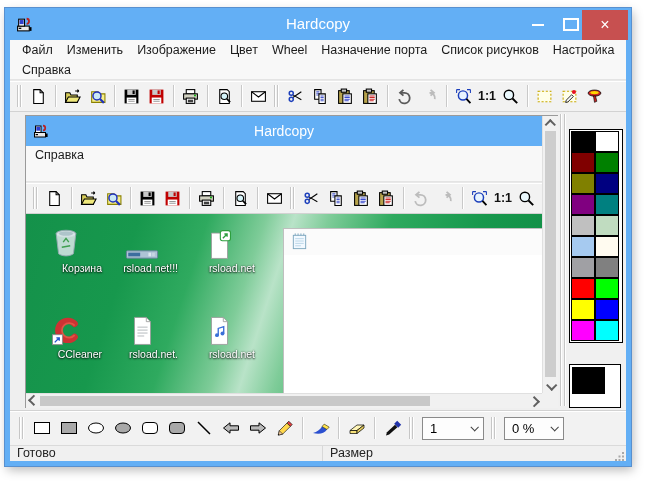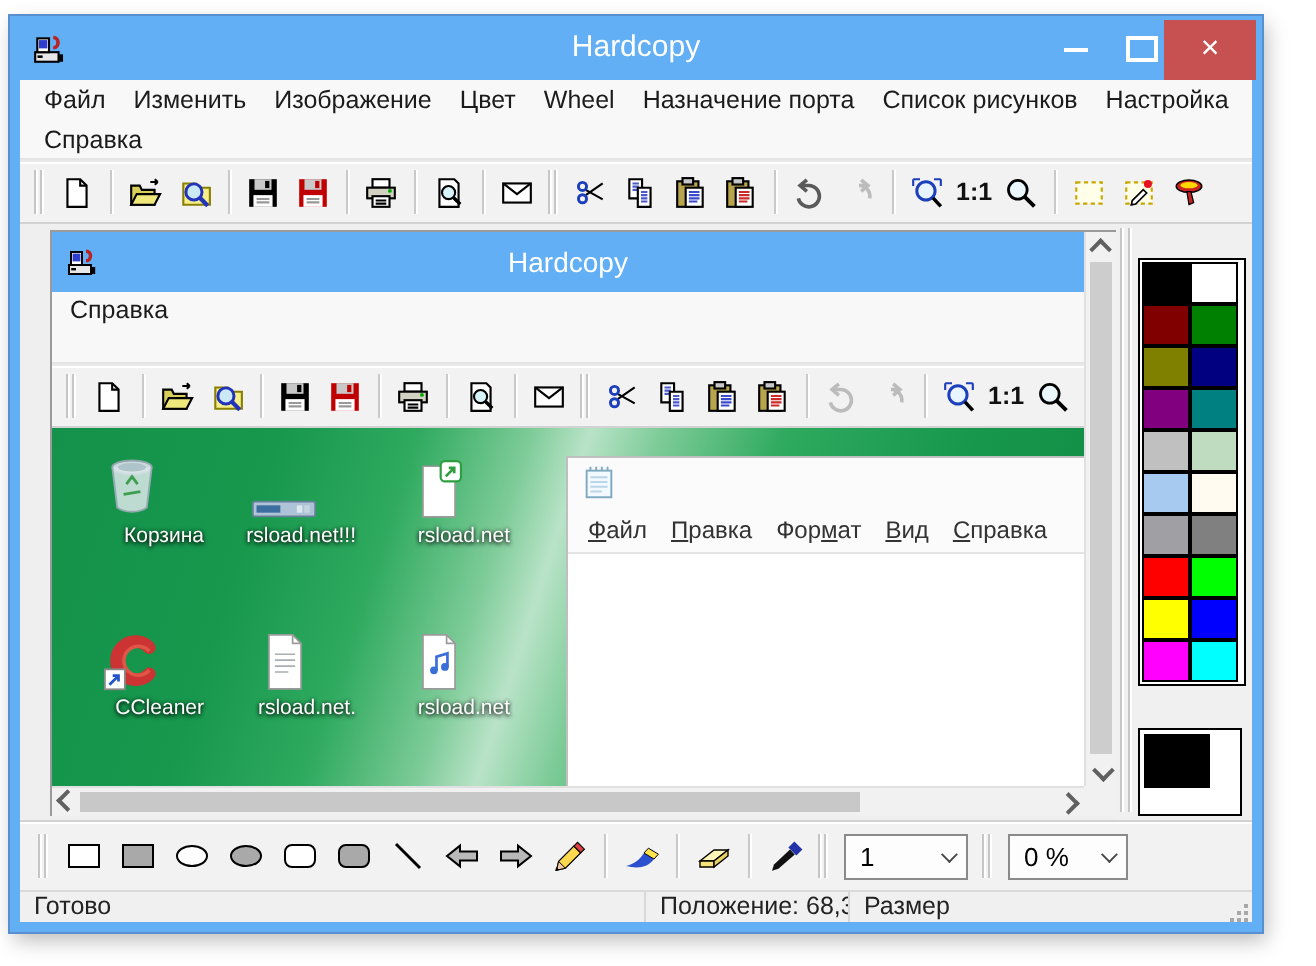--- a/index.html
+++ b/index.html
@@ -519,21 +519,20 @@
                 </div>
               </div>
             <div class="notepad">
               <div class="np-title">
                 <span class="np-icon"><svg viewBox="0 0 20 20">
                       <rect x="3.5" y="3.5" width="13" height="14" fill="#F2F9FF" stroke="#7FA8C0"></rect>
                       <path d="M5.5 3.5v-2M8.5 3.5v-2M11.5 3.5v-2M14.5 3.5v-2" stroke="#7FA8C0"></path>
                       <path d="M5.5 7h9M5.5 9.5h9M5.5 12h9M5.5 14.5h6" stroke="#B9D6E8"></path>
                     </svg></span>
               </div>
-              <div class="np-menu"><span class="np-item"><u>Ф</u>айл</span><span class="np-item"><u>П</u>равка</span><span class="np-item">Фор<u>м</u>ат</span><span class="np-item"><u>В</u>ид</span><span class="np-item"><u>С</u>правка</span></div>
               <div class="np-body"></div>
             </div>
           </div>
 
           <div class="c-vscroll">
             <span class="sb-arrow" style="top:0;left:0;">
                 <i class="chv up"></i>
               </span>
             <span class="vthumb"></span>
             <span class="sb-arrow" style="bottom:0;left:0;">
@@ -679,21 +678,20 @@
         <div class="combo" style="width:60px;">
           <span class="combo-val">0 %</span>
           <span class="combo-btn">
               <i class="chv down"></i>
             </span>
         </div>
       </div>
 
       <div class="statusbar">
         <span class="sb-panel sb-1">Готово</span>
-        <span class="sb-panel sb-2">Положение: 68,3</span>
         <span class="sb-panel sb-4">
           <span>Размер</span>
           <span class="sizegrip"><svg width="10" height="10" viewBox="0 0 10 10">
                 <rect x="7" y="1" width="2" height="2" fill="#A8A8A8"></rect>
                 <rect x="7" y="4.5" width="2" height="2" fill="#A8A8A8"></rect>
                 <rect x="3.5" y="4.5" width="2" height="2" fill="#A8A8A8"></rect>
                 <rect x="7" y="8" width="2" height="2" fill="#A8A8A8"></rect>
                 <rect x="3.5" y="8" width="2" height="2" fill="#A8A8A8"></rect>
                 <rect x="0" y="8" width="2" height="2" fill="#A8A8A8"></rect>
               </svg></span>

